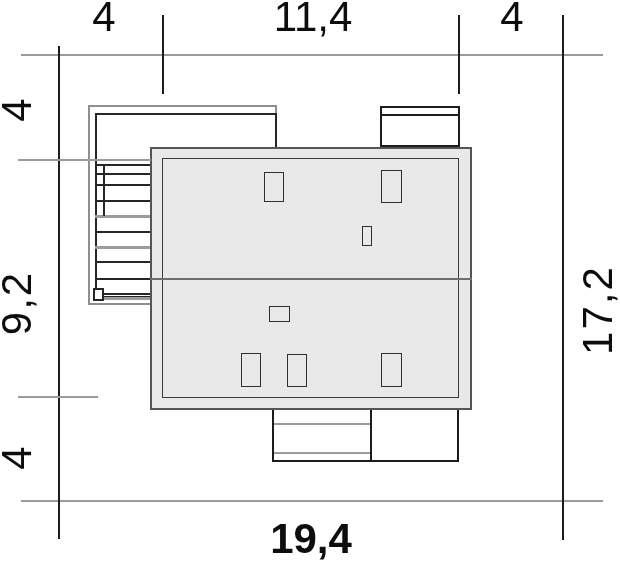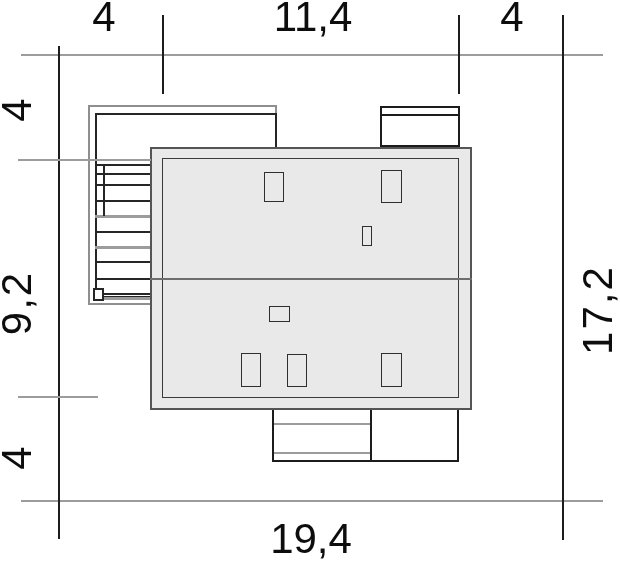--- a/index.html
+++ b/index.html
@@ -107,15 +107,15 @@
   <div class="dim-label" style="left:104px;top:17px;">4</div>
   <div class="dim-label" style="left:313px;top:17px;">11,4</div>
   <div class="dim-label" style="left:512px;top:17px;">4</div>
 
   <div class="dim-label rot" style="left:17px;top:109px;">4</div>
   <div class="dim-label rot" style="left:17px;top:303px;">9,2</div>
   <div class="dim-label rot" style="left:17px;top:457px;">4</div>
 
   <div class="dim-label rot" style="left:598px;top:310px;">17,2</div>
 
-  <div class="dim-label" style="left:311px;top:539px;">19,4</div>
+  <div class="dim-label" style="left:311px;top:539px;font-weight:bold;">19,4</div>
 
 </div>
 
 </body></html>

